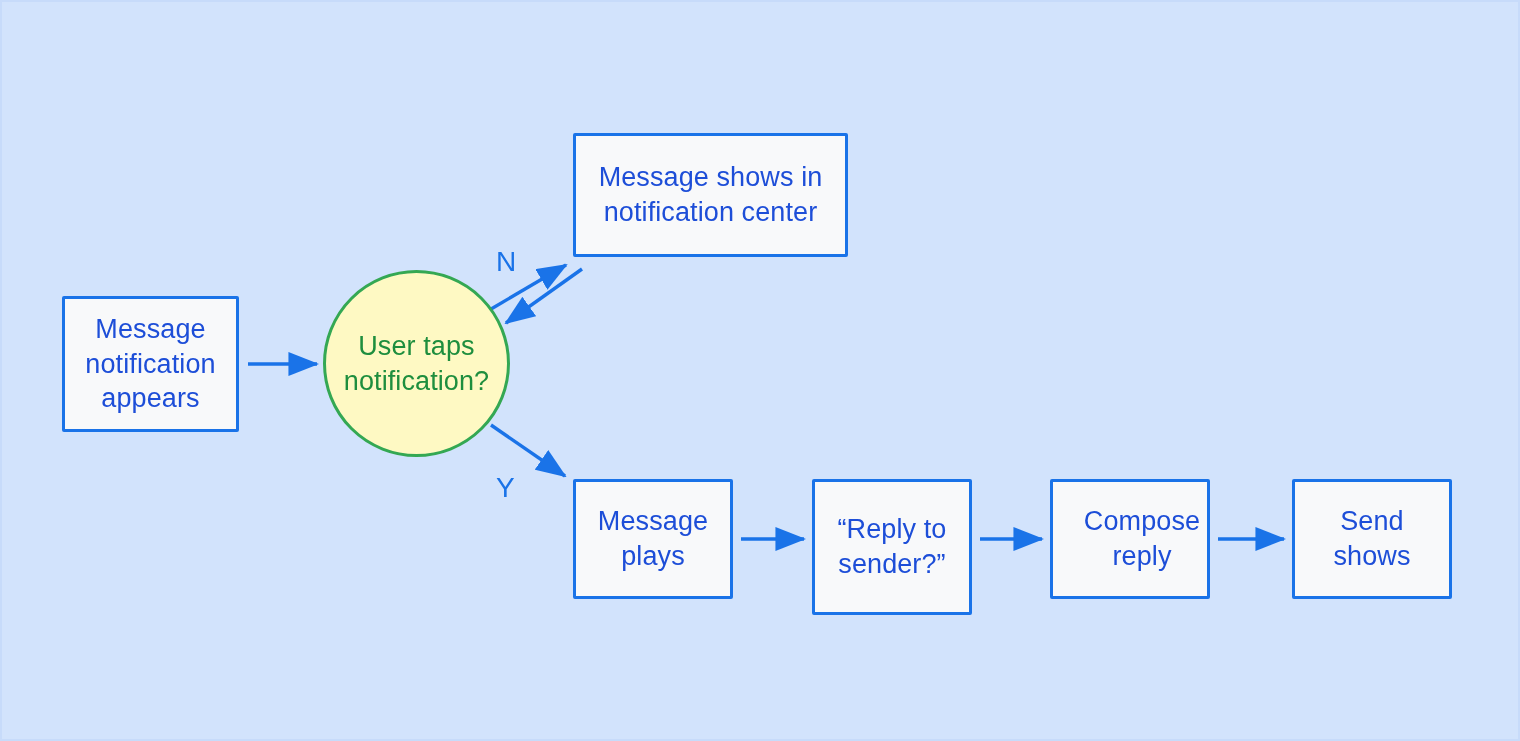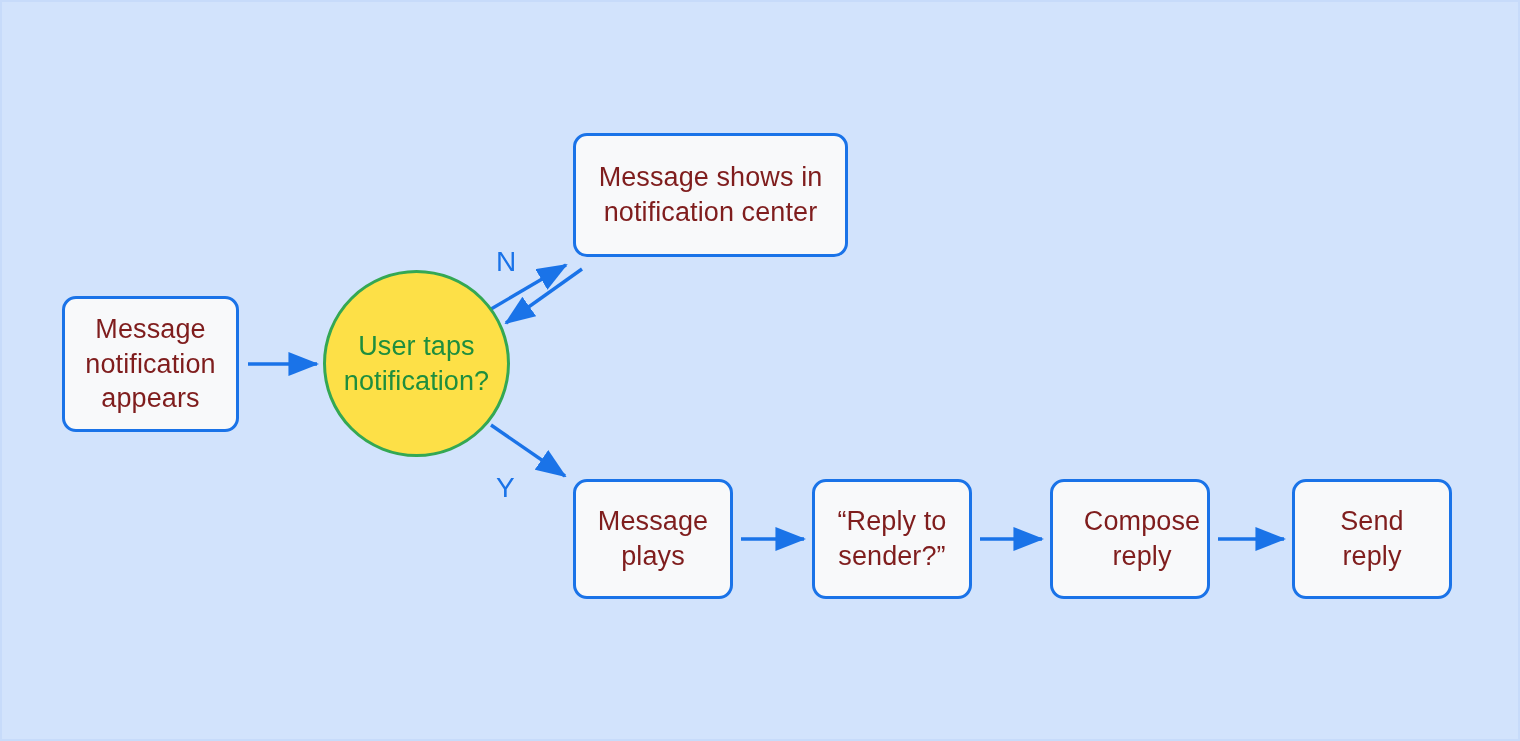--- a/index.html
+++ b/index.html
@@ -27,30 +27,30 @@
   }
   .node {
     position: absolute;
     box-sizing: border-box;
     display: flex;
     align-items: center;
     justify-content: center;
     text-align: center;
     background: #f8f9fa;
     border: 3px solid #1a73e8;
-    border-radius: 14px;
-    color: #7f1d1d;
+    border-radius: 2px;
+    color: #1d4ed8;
     font-size: 27px;
     line-height: 1.28;
     letter-spacing: 0.1px;
     white-space: pre-line;
   }
   .node-decision {
     border-radius: 50%;
-    background: #fde047;
+    background: #fef9c3;
     border: 3px solid #34a853;
     color: #1e8e3e;
     text-align: center;
   }
   .edge-label {
     position: absolute;
     color: #1a73e8;
     font-size: 28px;
     line-height: 1;
     font-family: "Liberation Sans", sans-serif;
@@ -97,32 +97,32 @@
   <div class="node" style="left:571px; top:131px; width:275px; height:124px;">
     <span>Message shows in
 notification center</span>
   </div>
 
   <div class="node" style="left:571px; top:477px; width:160px; height:120px;">
     <span>Message
 plays</span>
   </div>
 
-  <div class="node" style="left:810px; top:477px; width:160px; height:120px;">
+  <div class="node" style="left:810px; top:477px; width:160px; height:136px;">
     <span>“Reply to
 sender?”</span>
   </div>
 
   <div class="node" style="left:1048px; top:477px; width:160px; height:120px;padding-left:24px;">
     <span>Compose
 reply</span>
   </div>
 
   <div class="node" style="left:1290px; top:477px; width:160px; height:120px;">
     <span>Send
-reply</span>
+shows</span>
   </div>
 
   <div class="edge-label" style="left:494px; top:246px;">N</div>
 
   <div class="edge-label" style="left:494px; top:472px;">Y</div>
 
 </div>
 
 </body></html>

